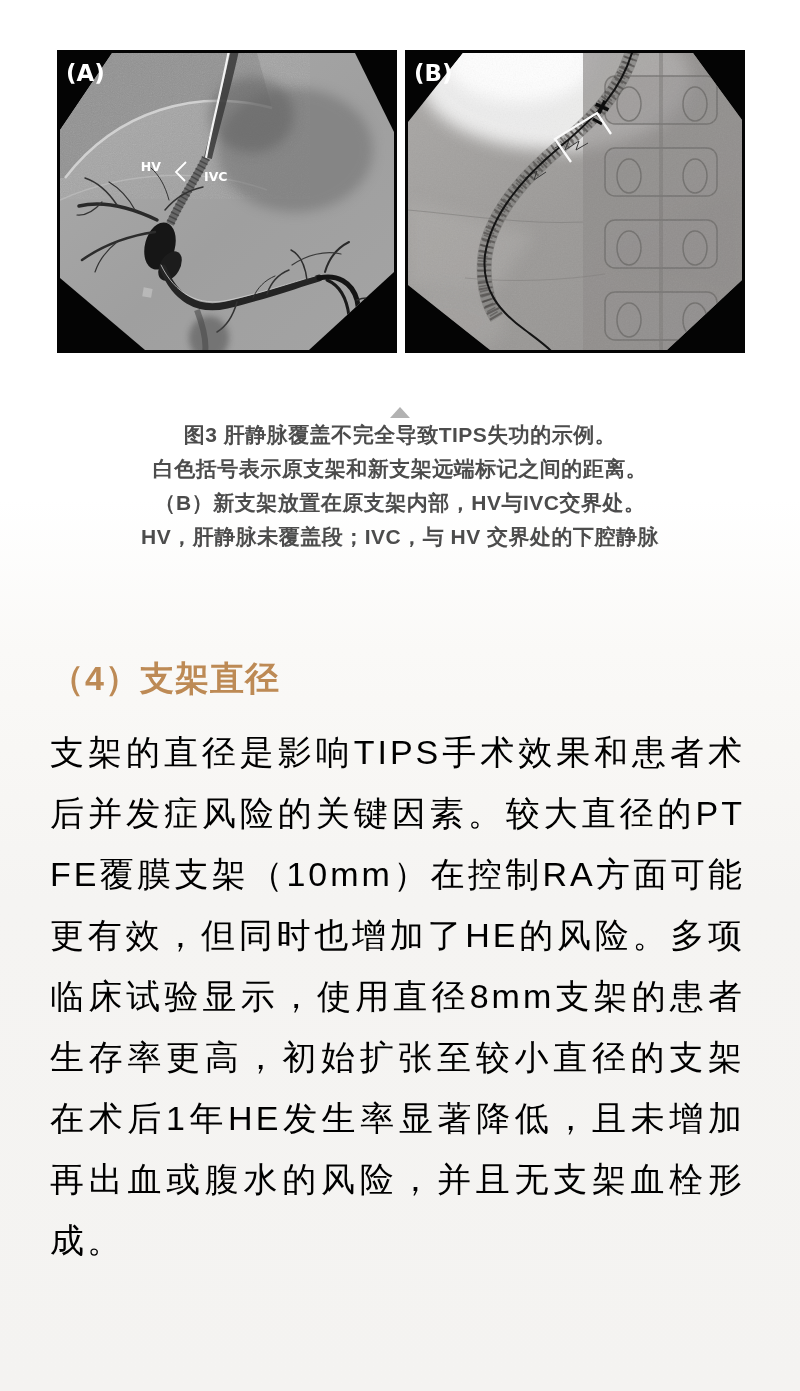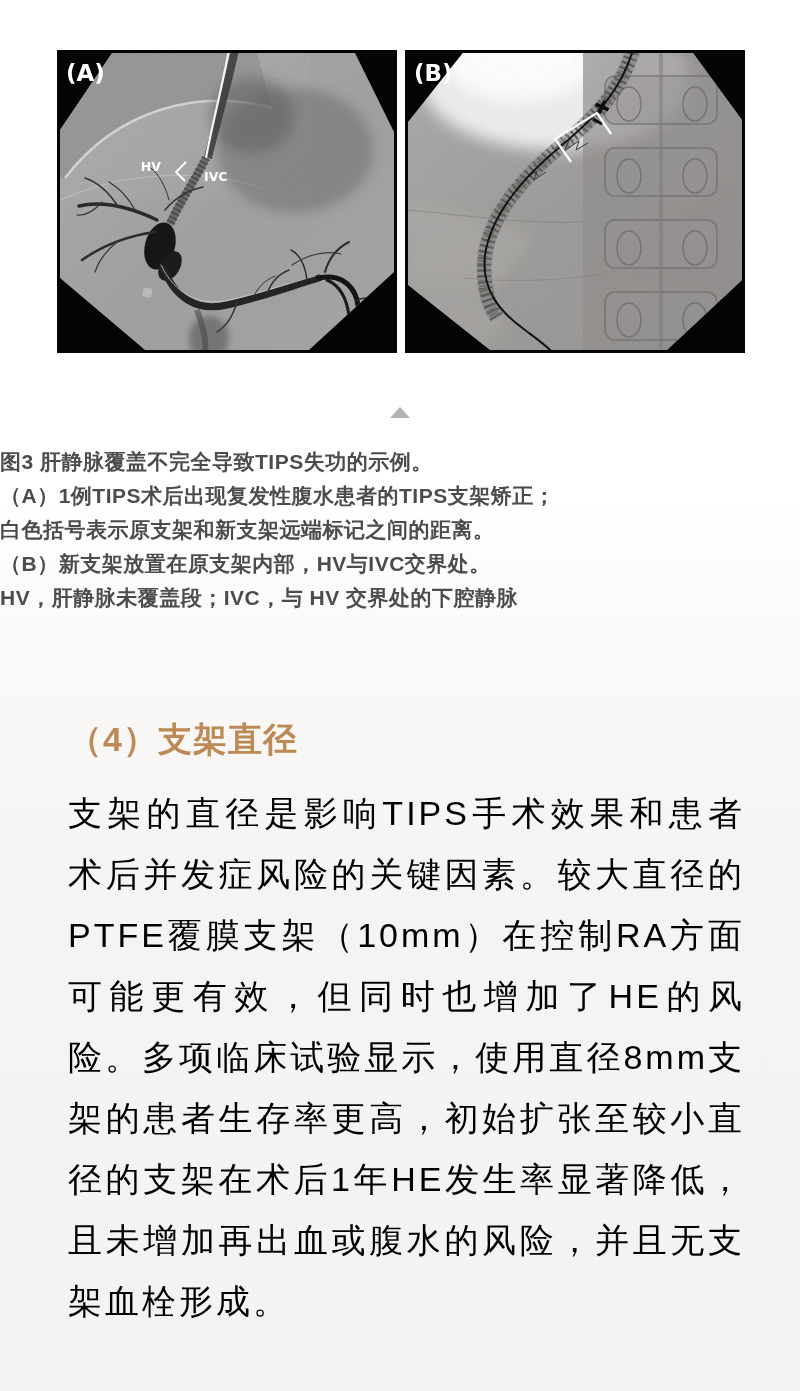--- a/index.html
+++ b/index.html
@@ -16,26 +16,26 @@
   .fig-panel svg{display:block;width:340px;height:303px;}
 
   
   .collapse-triangle{
     width:0;height:0;margin:54px auto 0;
     border-left:10px solid transparent;border-right:10px solid transparent;
     border-bottom:11px solid #b2b2b2;
   }
 
   
-  .figure-caption{margin-top:27px;text-align:left;color:#4c4c4c;
+  .figure-caption{text-align:center;color:#4c4c4c;
     font-weight:700;font-size:21px;line-height:34px;letter-spacing:.5px;}
   .caption-line{white-space:nowrap;}
 
   
-  .section{margin-top:104px;padding:0 55px 0 68px;}
+  .section{margin-top:104px;padding:0 55px 0 50px;}
   .section-heading{margin:0;font-size:34px;line-height:40px;font-weight:700;color:#bd8a55;letter-spacing:1px;}
   .body-text{margin:24px 0 0 0;font-size:34px;line-height:61px;letter-spacing:3px;
     color:#000000;text-align:justify;text-justify:inter-ideograph;word-break:break-all;}
 
   svg text{font-family:"DejaVu Sans","Liberation Sans",sans-serif;}
 </style>
 </head>
 <body>
 
 <div class="page">
@@ -195,21 +195,20 @@
         </g>
         <text x="9" y="31" font-size="23" font-weight="bold" fill="#ffffff">(B)</text>
       </svg>
     </div>
   </div>
 
   <div class="collapse-triangle"></div>
 
   <div class="figure-caption">
     <div class="caption-line">图3 肝静脉覆盖不完全导致TIPS失功的示例。</div>
-    <div class="caption-line">（A）1例TIPS术后出现复发性腹水患者的TIPS支架矫正；</div>
     <div class="caption-line">白色括号表示原支架和新支架远端标记之间的距离。</div>
     <div class="caption-line">（B）新支架放置在原支架内部，HV与IVC交界处。</div>
     <div class="caption-line">HV，肝静脉未覆盖段；IVC，与 HV 交界处的下腔静脉</div>
   </div>
 
   <div class="section">
     <h2 class="section-heading">（4）支架直径</h2>
     <p class="body-text">支架的直径是影响TIPS手术效果和患者术后并发症风险的关键因素。较大直径的PTFE覆膜支架（10mm）在控制RA方面可能更有效，但同时也增加了HE的风险。多项临床试验显示，使用直径8mm支架的患者生存率更高，初始扩张至较小直径的支架在术后1年HE发生率显著降低，且未增加再出血或腹水的风险，并且无支架血栓形成。</p>
   </div>
 

